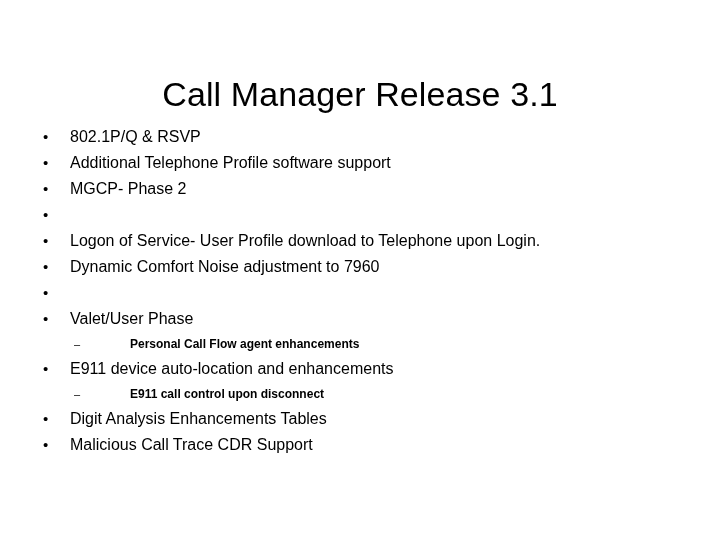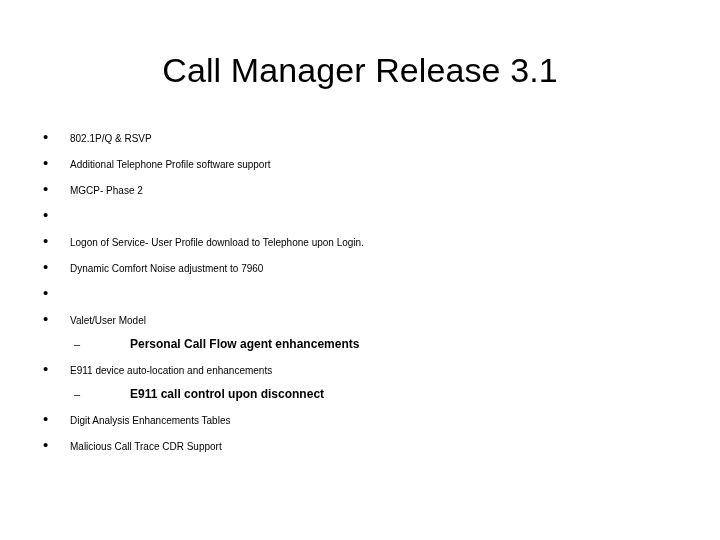--- a/index.html
+++ b/index.html
@@ -18,21 +18,21 @@
     height: 540px;
     background: #ffffff;
     overflow: hidden;
     color: #000000;
   }
 
   
   .slide-title {
     position: absolute;
     left: 36px;
-    top: 28px;
+    top: 52px;
     width: 648px;
     text-align: center;
     font-size: 34px;
     font-weight: 400;
     line-height: 1.15;
     letter-spacing: 0.1px;
     color: #000000;
     white-space: nowrap;
   }
 
@@ -55,21 +55,21 @@
   }
   .lvl1 .marker {
     flex: 0 0 27px;
     font-size: 15px;
     line-height: 26px;
     text-align: left;
     padding-left: 3px;
     color: #000000;
   }
   .lvl1 .btext {
-    font-size: 10px;
+    font-size: 16px;
     line-height: 26px;
     font-weight: 400;
     color: #000000;
     white-space: nowrap;
   }
 
   
   .lvl2 {
     height: 24px;
   }
@@ -119,21 +119,21 @@
       </div>
       <div class="bullet-row lvl1">
         <span class="marker">•</span>
         <span class="btext">Dynamic Comfort Noise adjustment to 7960</span>
       </div>
       <div class="bullet-row lvl1">
         <span class="marker">•</span>
       </div>
       <div class="bullet-row lvl1">
         <span class="marker">•</span>
-        <span class="btext">Valet/User Model</span>
+        <span class="btext">Valet/User Phase</span>
       </div>
       <div class="bullet-row lvl2">
         <span class="marker">–</span>
         <span class="btext">Personal Call Flow agent enhancements</span>
       </div>
       <div class="bullet-row lvl1">
         <span class="marker">•</span>
         <span class="btext">E911 device auto-location and enhancements</span>
       </div>
       <div class="bullet-row lvl2">

